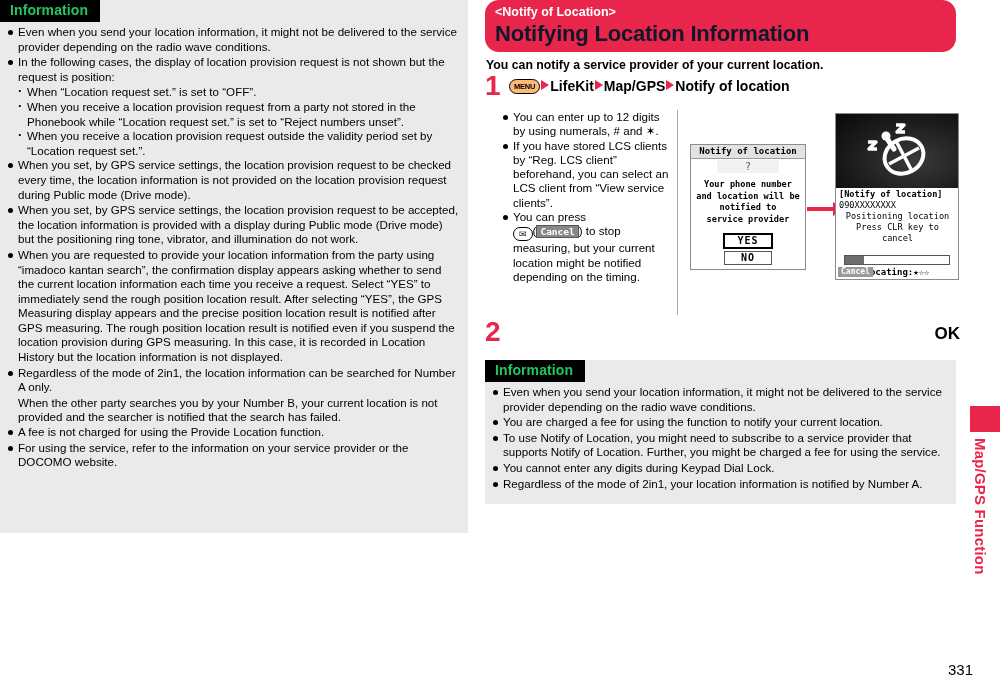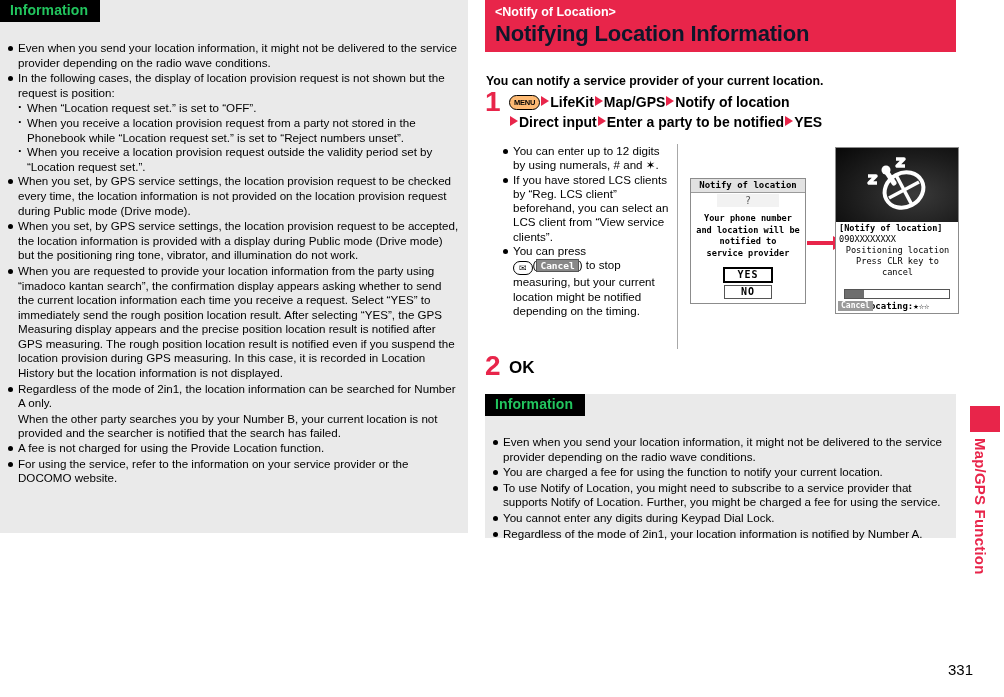--- a/index.html
+++ b/index.html
@@ -25,21 +25,20 @@
     background: #000000;
     color: #22c55e;
     font-weight: bold;
     font-size: 14px;
     line-height: 19px;
     padding: 1px 12px 2px 10px;
     letter-spacing: 0.1px;
   }
   .info-body {
     padding: 3px 8px 7px 7px;
-    margin-top: 16px;
   }
   .bullet-item {
     position: relative;
     padding-left: 11px;
     font-size: 11.6px;
     line-height: 14.6px;
     color: #000;
     margin-bottom: 1px;
   }
   .bullet-item::before {
@@ -96,39 +95,40 @@
     position: absolute;
     left: 485px;
     top: 0px;
     width: 475px;
   }
   #title-band {
     background: #e8254a;
     padding: 5px 0 5px 10px;
     width: 471px;
     box-sizing: border-box;
+    border-radius: 14px;
   }
   #title-sub {
     color: #ffffff;
     font-size: 12.5px;
     font-weight: bold;
     line-height: 15px;
   }
   #title-main {
     color: #0f172a;
     font-size: 22px;
     font-weight: bold;
     line-height: 27px;
     letter-spacing: -0.2px;
   }
   #intro-line {
     font-size: 12.3px;
     font-weight: bold;
     color: #000;
-    margin: 21px 0 3px 1px;
+    margin: 5px 0 3px 1px;
     line-height: 16px;
   }
 
   
   .step-row {
     position: relative;
     padding-left: 24px;
     min-height: 22px;
   }
   .step-num {
@@ -371,20 +371,21 @@
   }
 
   
   #step2-row {
     margin-top: 2px;
   }
   #step2-label {
     font-size: 17px;
     font-weight: bold;
     line-height: 24px;
+    text-align: right;
   }
 
   
   #right-info {
     margin-top: 14px;
     width: 471px;
     height: 144px;
   }
 
   
@@ -454,23 +455,20 @@
     <div id="title-main">Notifying Location Information</div>
   </div>
 
   <div id="intro-line">You can notify a service provider of your current location.</div>
 
   <div class="step-row">
     <div class="step-num">1</div>
     <div class="step-text">
       <span class="key-menu">MENU</span><span class="arrow-red"></span><span>LifeKit</span><span class="arrow-red"></span><span>Map/GPS</span><span class="arrow-red"></span><span>Notify of location</span>
     </div>
-    <div class="step-text">
-      <span class="arrow-red"></span><span>Direct input</span><span class="arrow-red"></span><span>Enter a party to be notified</span><span class="arrow-red"></span><span>YES</span>
-    </div>
   </div>
 
   <div id="mid-area">
 
     <div id="notes-col">
       <div class="note-item">You can enter up to 12 digits by using numerals, # and ✶.</div>
       <div class="note-item">If you have stored LCS clients by “Reg. LCS client” beforehand, you can select an LCS client from “View service clients”.</div>
       <div class="note-item">
         <span>You can press</span><br>
         <span class="key-mail">✉</span><span>(</span><span class="cancel-chip">Cancel</span><span>) to stop measuring, but your current location might be notified depending on the timing.</span>

